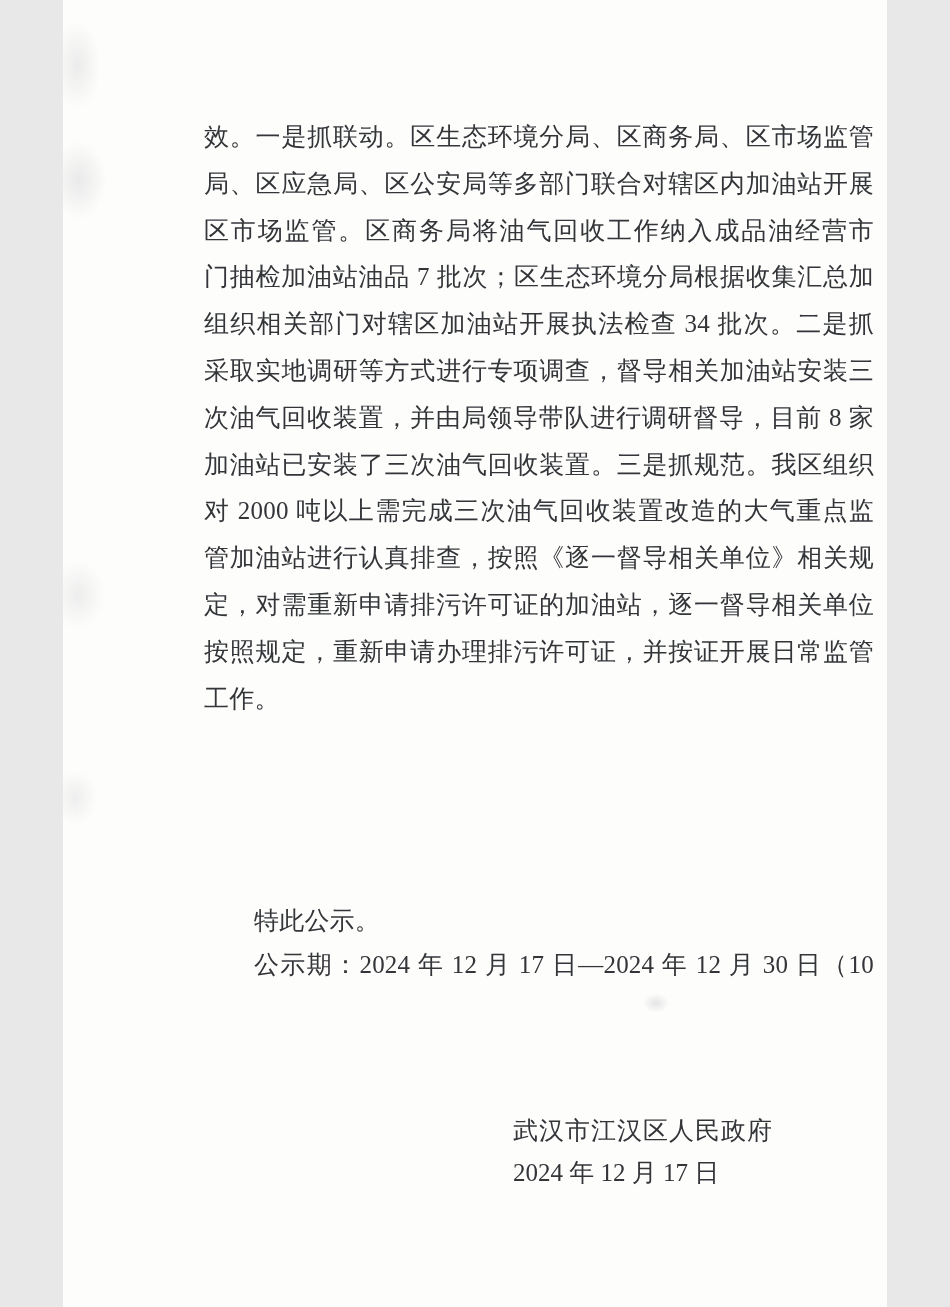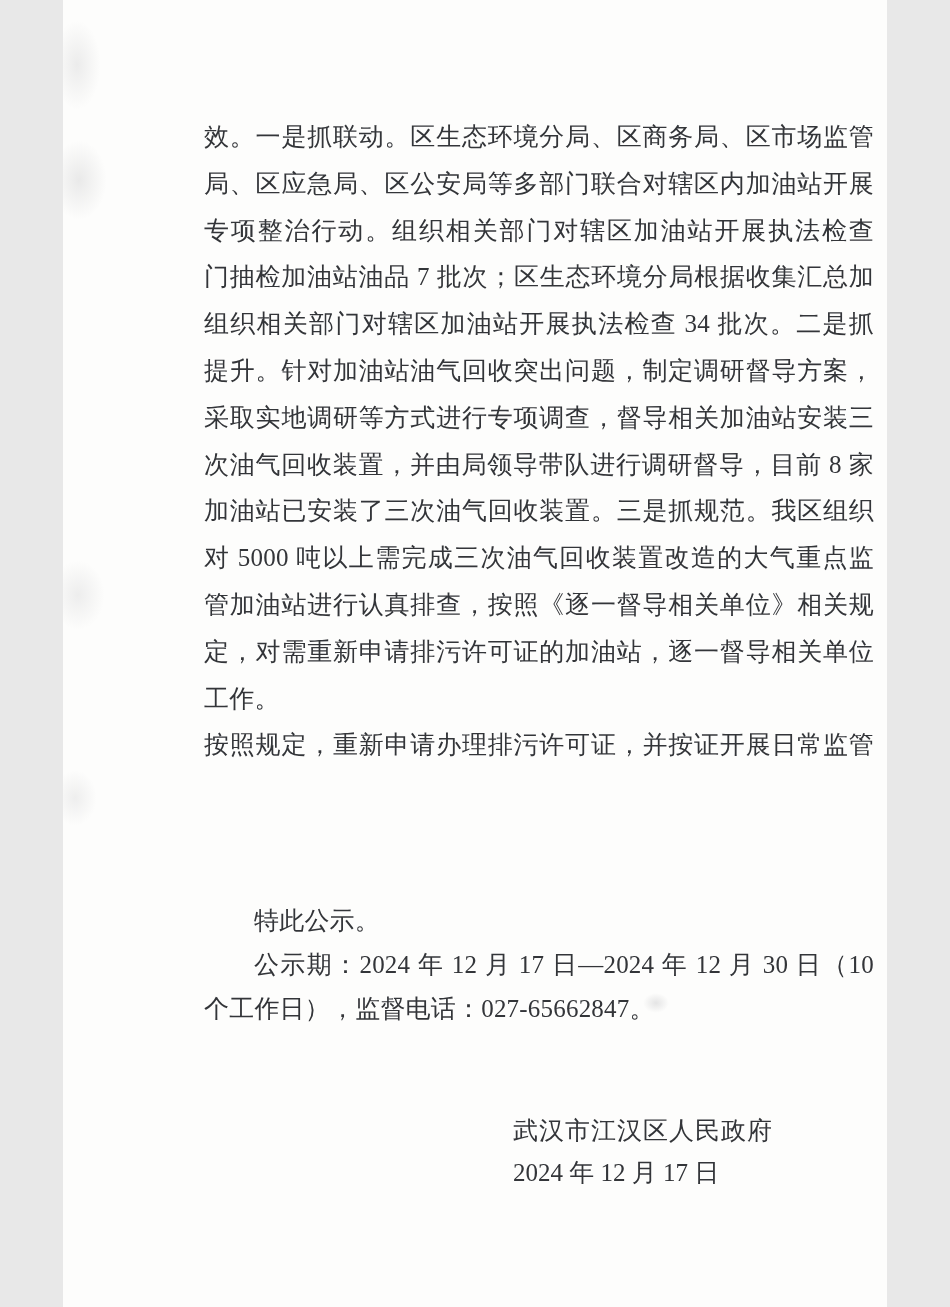--- a/index.html
+++ b/index.html
@@ -78,37 +78,35 @@
 <div class="page">
   <div class="artifact a1"></div>
   <div class="artifact a2"></div>
   <div class="artifact a3"></div>
   <div class="artifact a4"></div>
   <div class="artifact a5"></div>
 
   <div class="body-text" id="body-lines">
       <div class="line just">效。一是抓联动。区生态环境分局、区商务局、区市场监管</div>
       <div class="line just">局、区应急局、区公安局等多部门联合对辖区内加油站开展</div>
-      <div class="line just">专项整治行动。组织相关部门对辖区加油站开展执法检查</div>
+      <div class="line just">区市场监管。区商务局将油气回收工作纳入成品油经营市</div>
       <div class="line just">门抽检加油站油品 7 批次；区生态环境分局根据收集汇总加</div>
       <div class="line just">组织相关部门对辖区加油站开展执法检查 34 批次。二是抓</div>
-      <div class="line just">提升。针对加油站油气回收突出问题，制定调研督导方案，</div>
       <div class="line just">采取实地调研等方式进行专项调查，督导相关加油站安装三</div>
       <div class="line just">次油气回收装置，并由局领导带队进行调研督导，目前 8 家</div>
       <div class="line just">加油站已安装了三次油气回收装置。三是抓规范。我区组织</div>
-      <div class="line just">对 5000 吨以上需完成三次油气回收装置改造的大气重点监</div>
+      <div class="line just">对 2000 吨以上需完成三次油气回收装置改造的大气重点监</div>
       <div class="line just">管加油站进行认真排查，按照《逐一督导相关单位》相关规</div>
       <div class="line just">定，对需重新申请排污许可证的加油站，逐一督导相关单位</div>
+      <div class="line just">按照规定，重新申请办理排污许可证，并按证开展日常监管</div>
       <div class="line">工作。</div>
-      <div class="line just">按照规定，重新申请办理排污许可证，并按证开展日常监管</div>
     </div>
 
   <div class="closing">
     <div class="line indent">特此公示。</div>
     <div class="line indent just">公示期：2024 年 12 月 17 日—2024 年 12 月 30 日（10</div>
-    <div class="line">个工作日），监督电话：027-65662847。</div>
   </div>
 
   <div class="signature">
     <div class="issuer">武汉市江汉区人民政府</div>
     <div class="sig-date">2024 年 12 月 17 日</div>
   </div>
 </div>
 
 </body></html>

